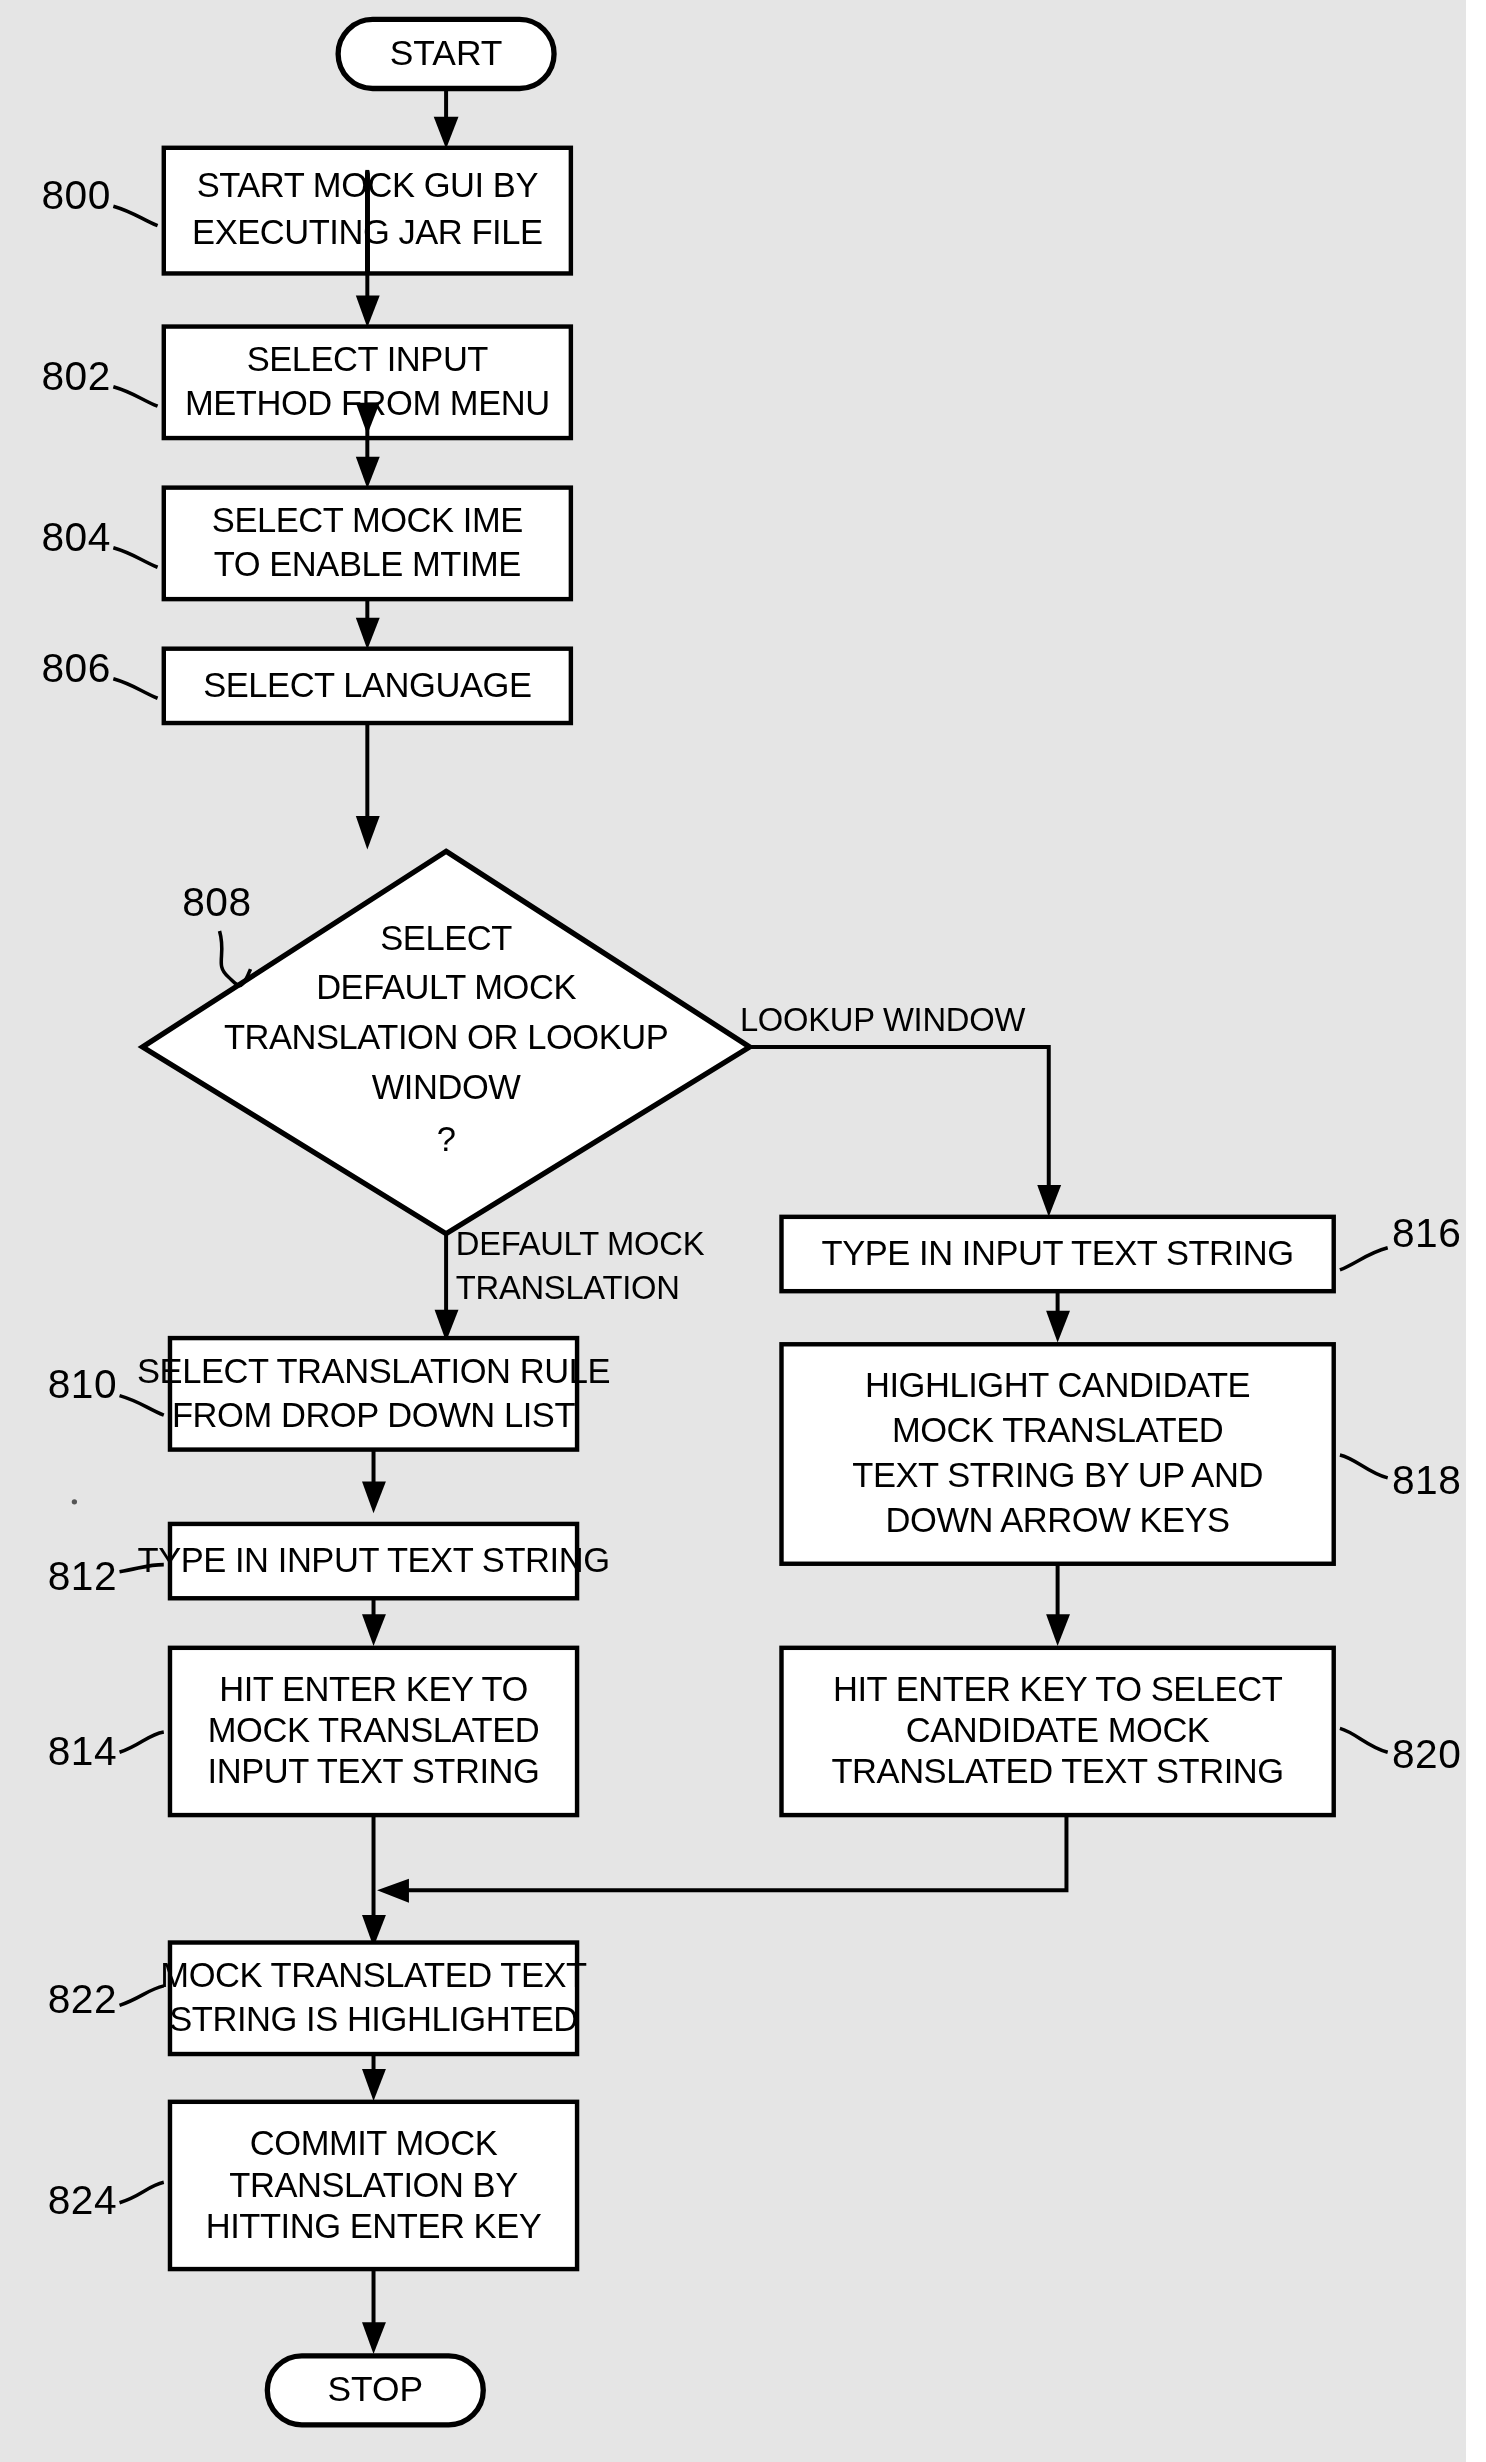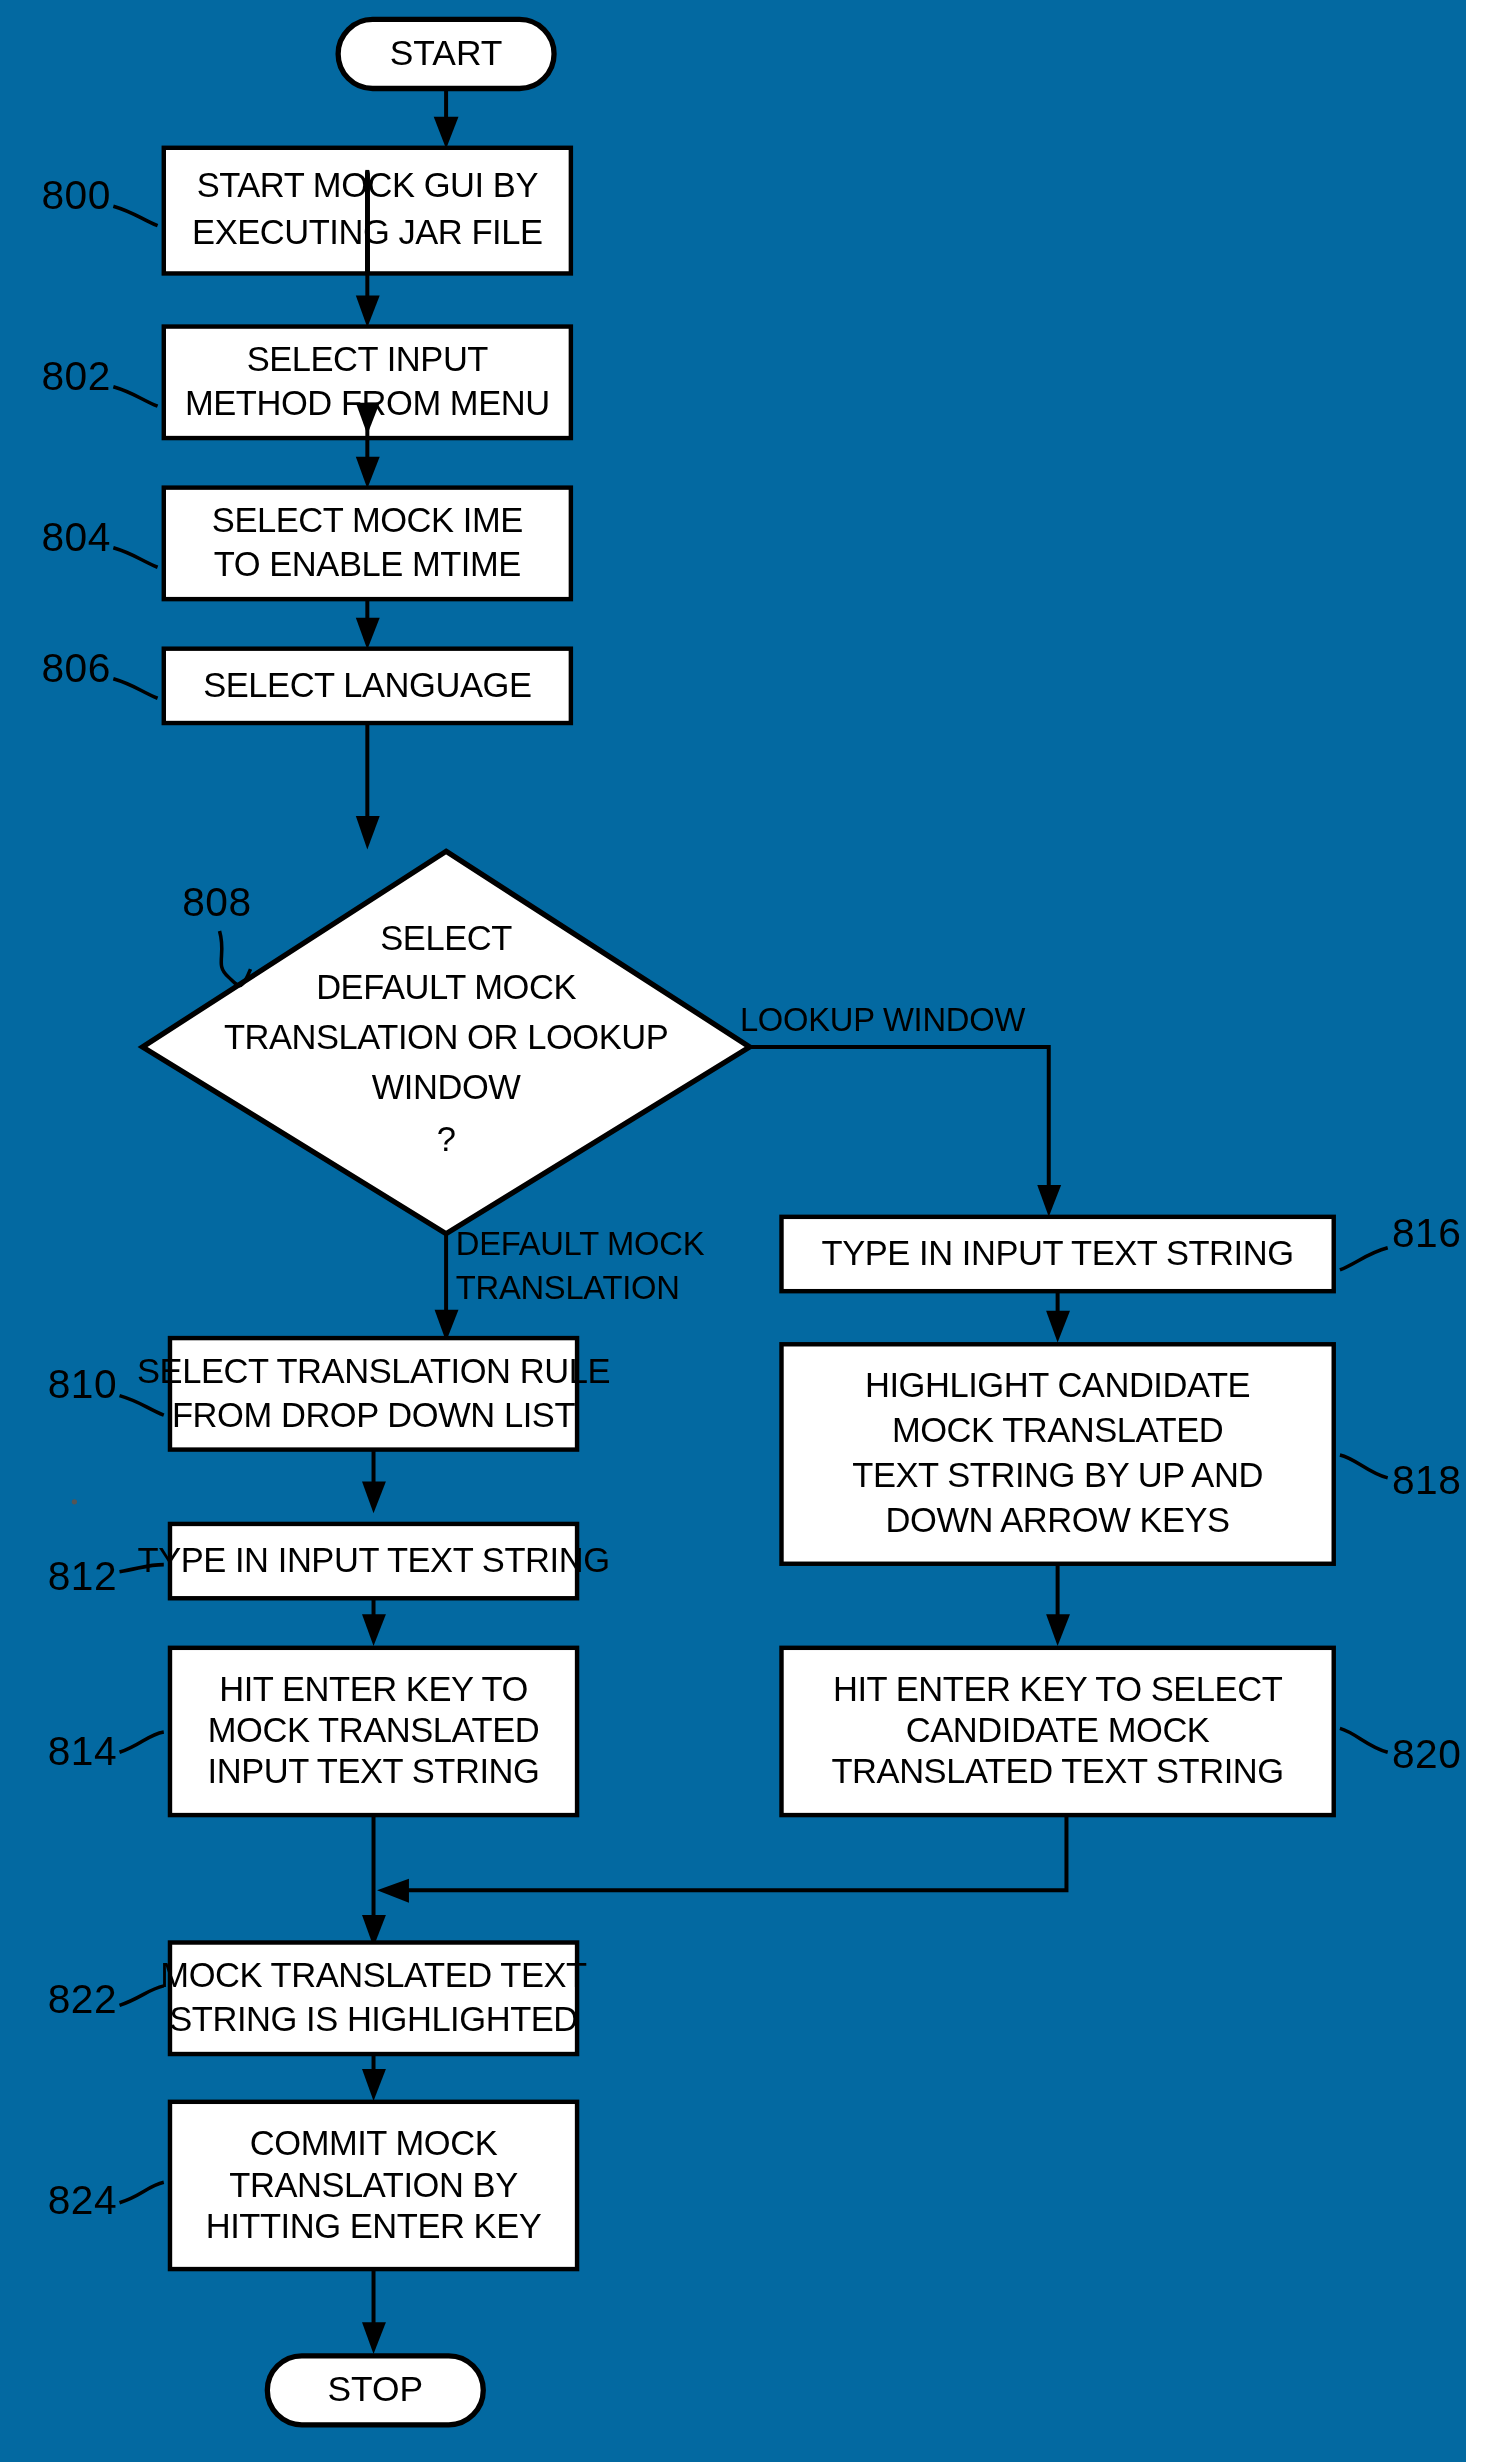--- a/index.html
+++ b/index.html
@@ -9,21 +9,21 @@
   }
   body {
     width: 1486px;
     height: 2462px;
     font-family: "Liberation Sans", sans-serif;
   }
   #flowchart-root {
     position: relative;
     width: 1466px;
     height: 2462px;
-    background: #0369a1;
+    background: #e5e5e5;
   }
   svg.diagram {
     display: block;
     width: 1486px;
     height: 2462px;
   }
   text {
     font-family: "Liberation Sans", sans-serif;
     fill: #000000;
     stroke: none;

